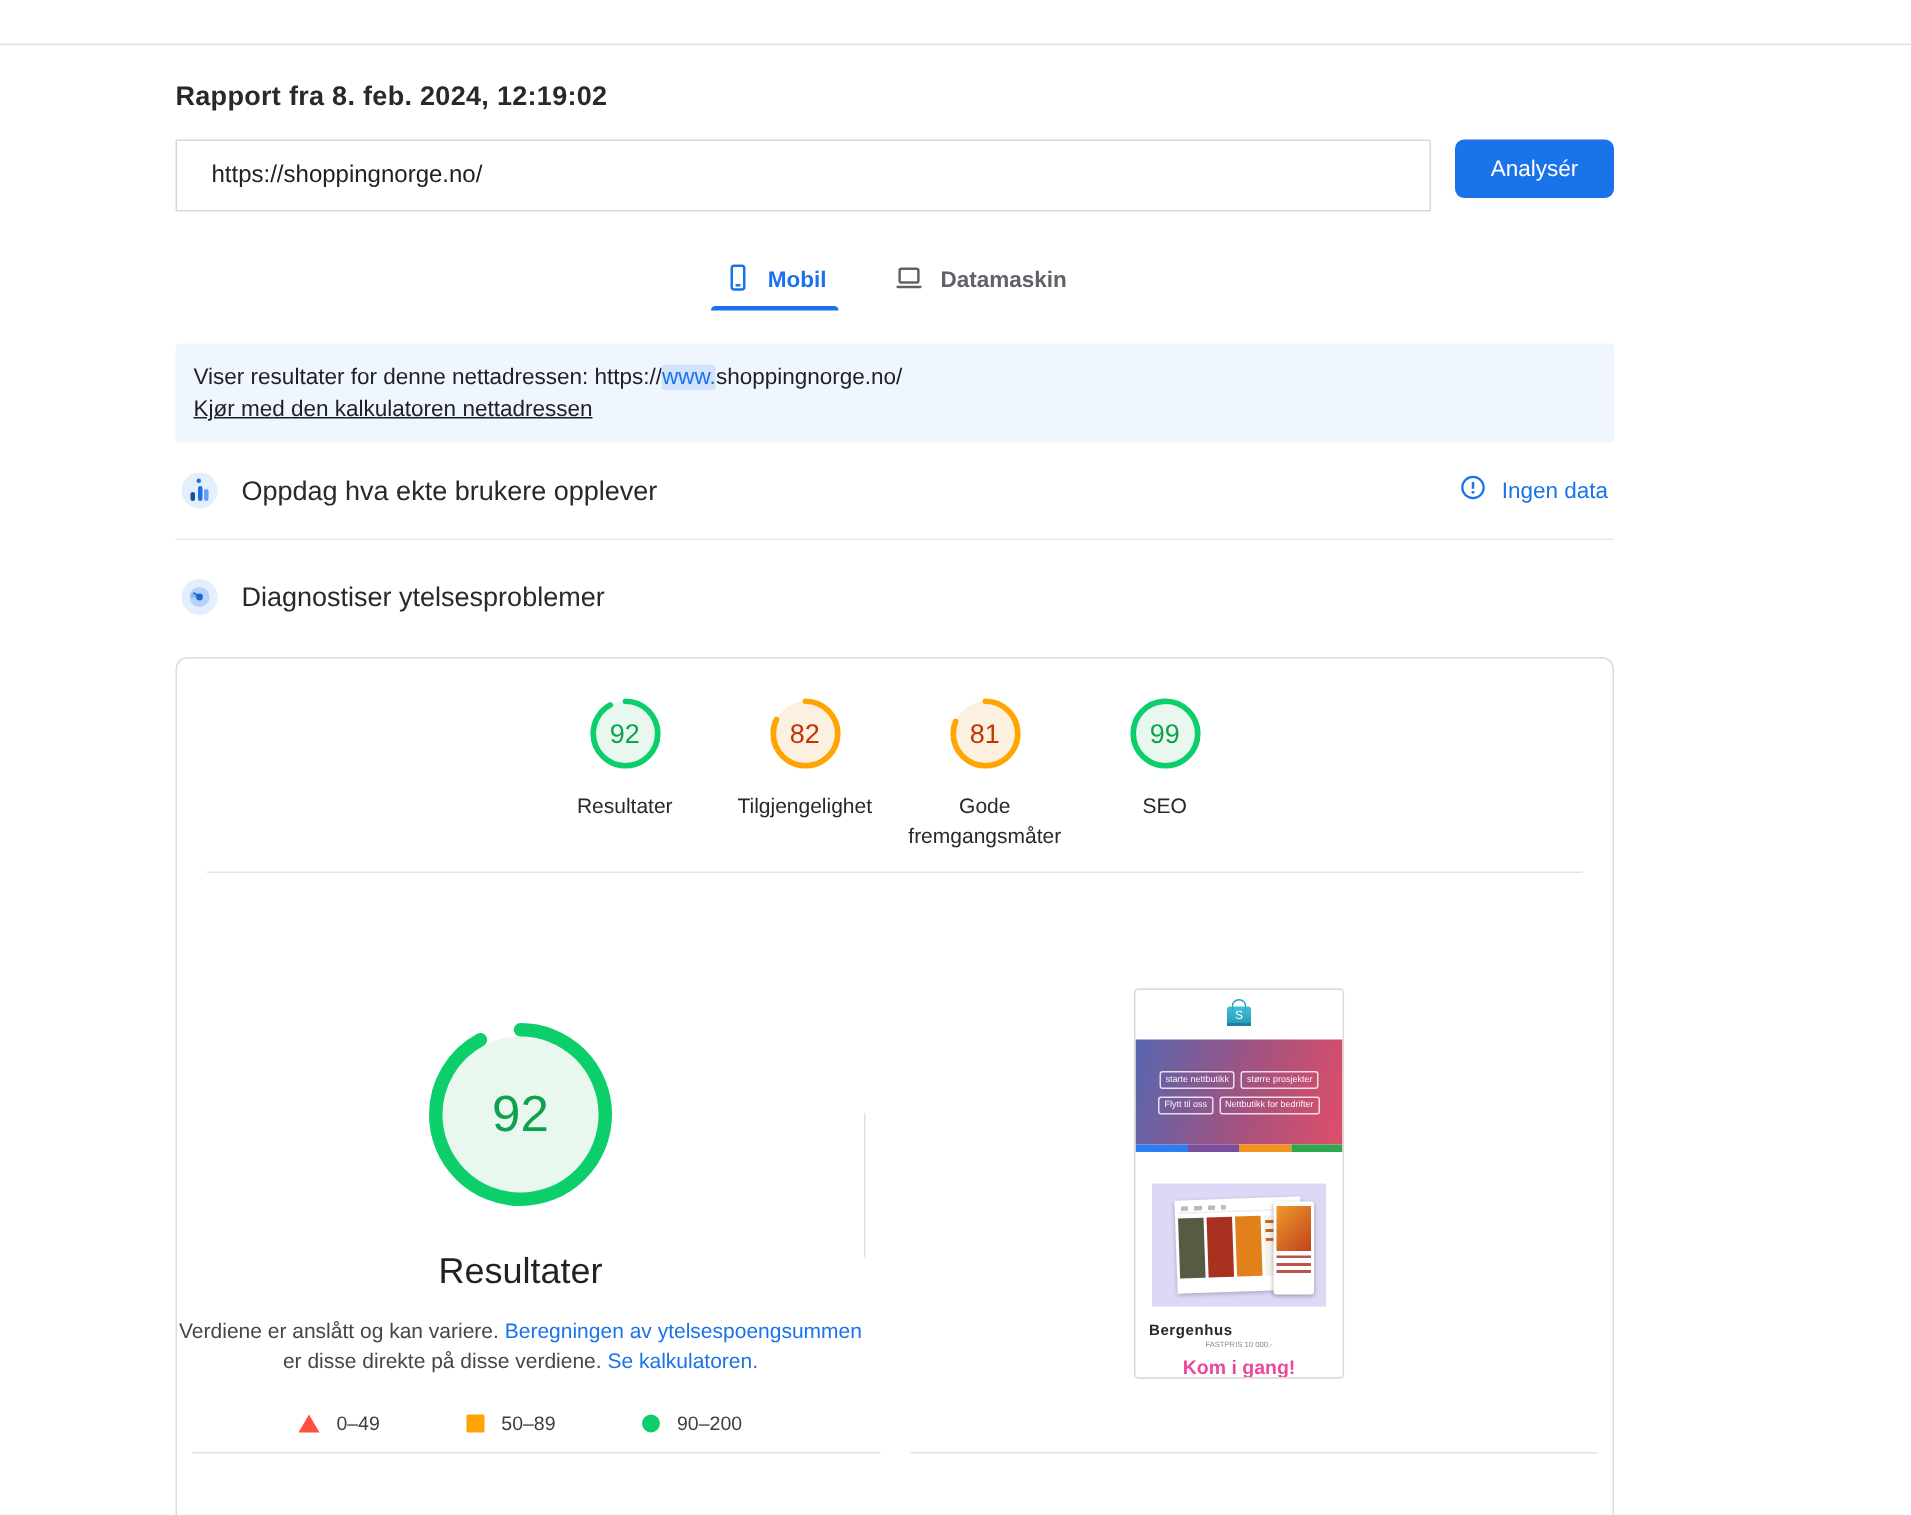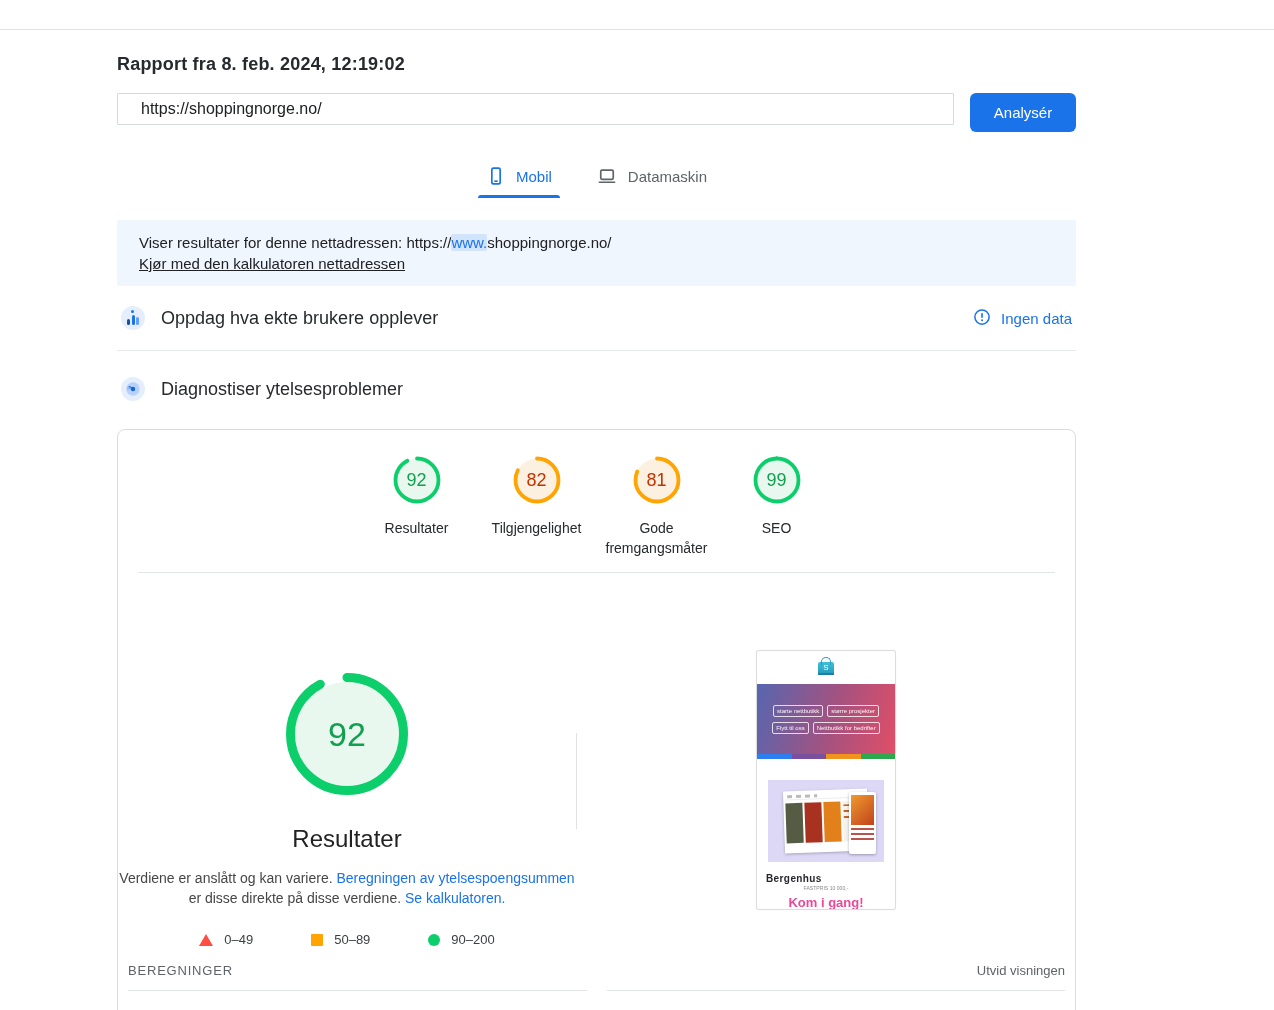--- a/index.html
+++ b/index.html
@@ -5,34 +5,34 @@
 <style>
   * { box-sizing: border-box; }
   html,body{ margin:0; width:1274px; height:1010px; overflow:hidden; background:#fff;
     font-family:"Liberation Sans","DejaVu Sans",sans-serif; color:#202124; }
   .topbar{ height:30px; border-bottom:1px solid #e0e2e6; }
   .container{ margin-left:117px; width:959px; }
 
   .report-title{ font-size:18px; font-weight:600; color:#27292d; margin:24px 0 18px; letter-spacing:.2px; }
 
   .url-row{ display:flex; gap:16px; }
-  .url-input{ flex:1; height:32px; border:1px solid #d5d8dc; border-radius:1px; padding:0 23px;
+  .url-input{ flex:1; height:48px; border:1px solid #d5d8dc; border-radius:1px; padding:0 23px;
     font-size:16px; color:#202124; font-family:inherit; outline:none; }
   .analyze-btn{ width:106px; height:39px; border:none; border-radius:6px; background:var(--accent,#1a73e8);
     color:#fff; font-size:15px; font-family:inherit; cursor:pointer; }
 
   .tabs{ margin-top:26px; display:flex; justify-content:center; gap:28px; }
-  .tab{ display:flex; align-items:center; gap:10px; padding:8px 8px 12px; font-size:15px; font-weight:400;
+  .tab{ display:flex; align-items:flex-end; gap:10px; padding:8px 8px 12px; font-size:15px; font-weight:700;
     color:#5f6368; cursor:pointer; position:relative; }
   .tab svg{ display:block; }
   .tab.active{ color:var(--accent,#1a73e8); }
   .tab.active::after{ content:""; position:absolute; left:0; right:0; bottom:0; height:3px;
     background:var(--accent,#1a73e8); border-radius:3px 3px 0 0; }
 
-  .banner{ margin-top:22px; background:var(--banner_bg,#f0f6fd); border-radius:2px; padding:12px 22px;
+  .banner{ margin-top:22px; background:var(--banner_bg,#f0f6fd); border-radius:2px; padding:12px 12px;
     font-size:15px; line-height:21px; }
   .banner .hl{ color:var(--accent,#1a73e8); background:var(--highlight_bg,#d2e3fc); border-radius:2px; }
   .banner a{ color:#202124; text-decoration:underline; cursor:pointer; }
 
   .sec-row{ display:flex; align-items:center; padding:20px 4px; }
   .sec-row.lab{ padding:26px 4px 20px; }
   .sec-row .bubble{ width:24px; height:24px; border-radius:50%; background:#e4eefc; display:flex;
     align-items:flex-end; justify-content:center; gap:1.5px; padding-bottom:5px; position:relative; flex:none; }
   .bubble i{ display:block; width:3px; border-radius:2px; }
   .bubble .b1{ height:6px; background:#174ea6; }
@@ -312,24 +312,20 @@
               </div>
           </div>
           <div class="t-store">Bergenhus</div>
           <div class="t-price">FASTPRIS 10 000,-</div>
           <div class="t-cta">Kom i gang!</div>
 
         </div>
       </div>
     </div>
 
-    <div class="metrics-head">
-      <span class="metrics-label">BEREGNINGER</span>
-      <span class="expand-link">Utvid visningen</span>
-    </div>
 
     <div class="metrics-cols">
       <div class="metric-col">
         
       </div>
       <div class="metric-col">
         
       </div>
     </div>
 

